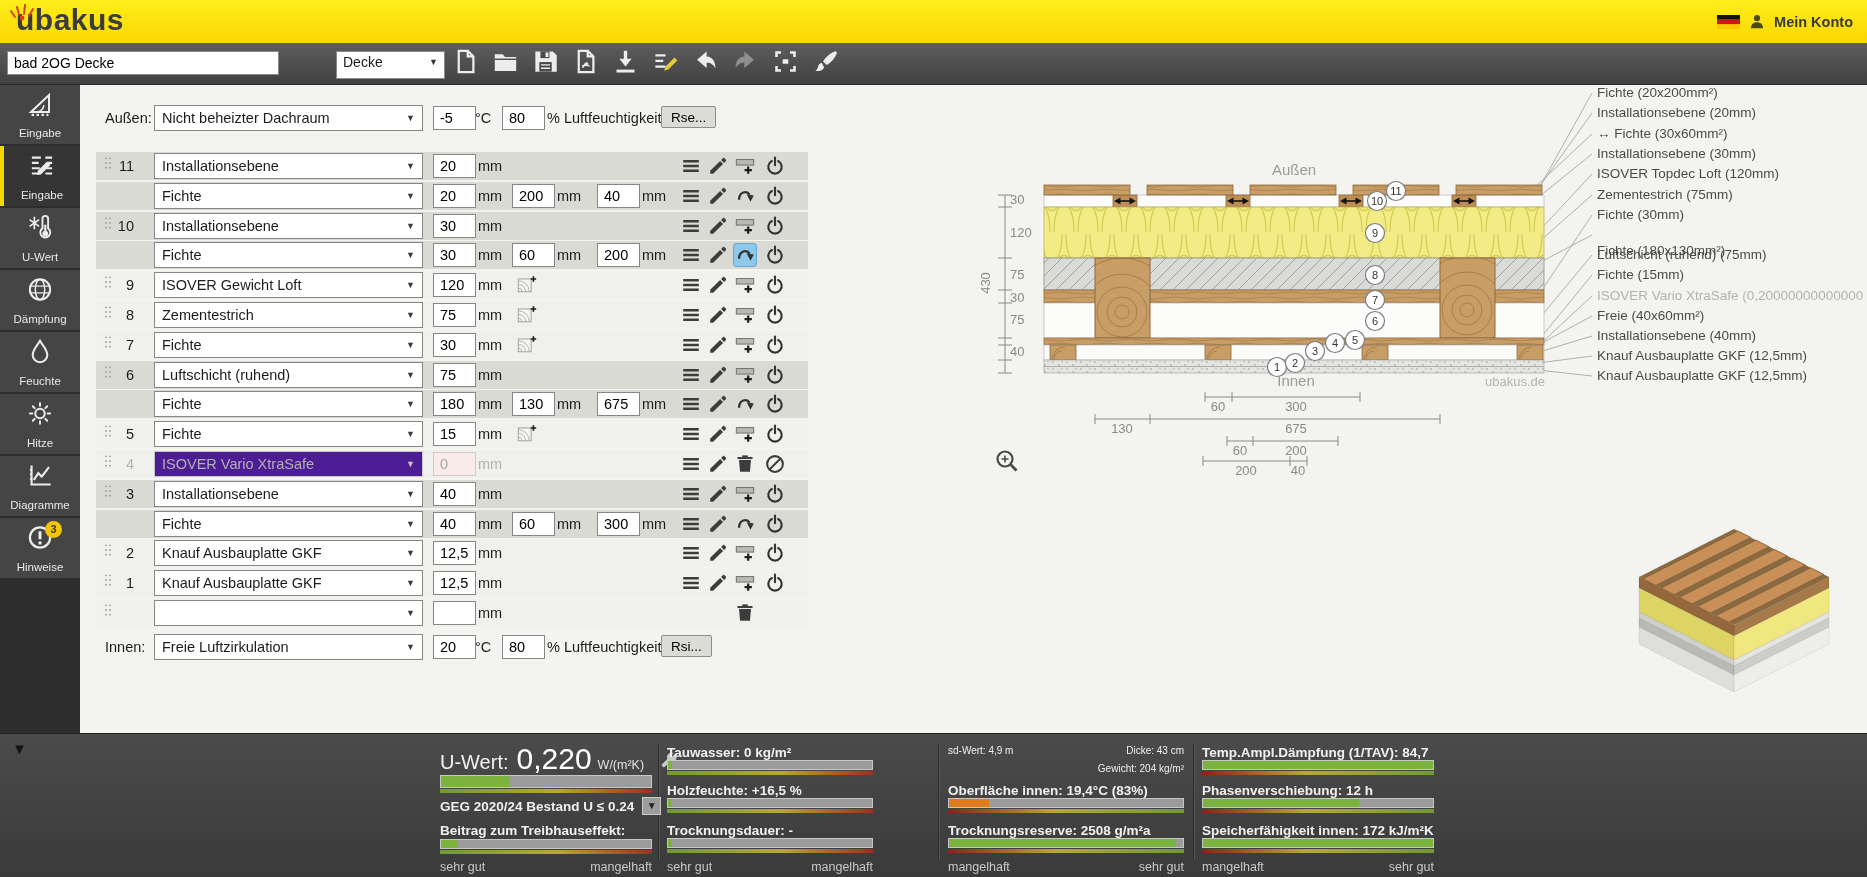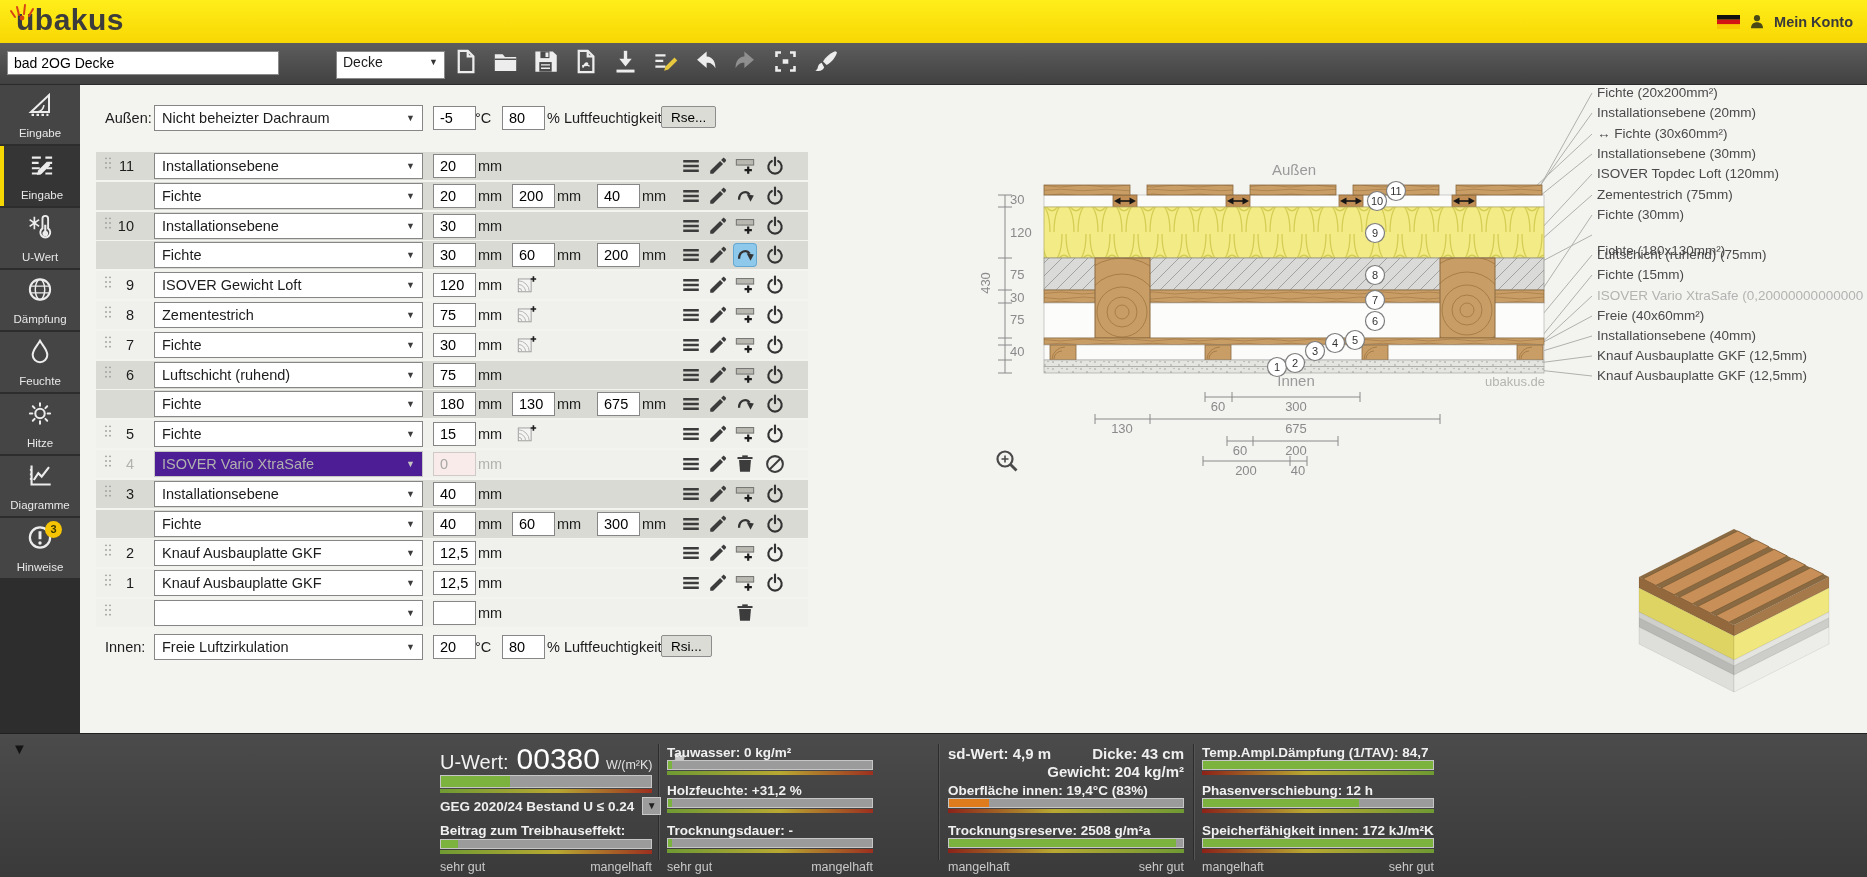--- a/index.html
+++ b/index.html
@@ -77,21 +77,21 @@
   .scl{position:absolute;left:0;right:0;font-size:12.5px;color:#c9c9c9}
   .scl .r{float:right}
   #uhead{position:absolute;top:0;left:0;white-space:nowrap}
   #uhead .t1{font-size:20px;color:#f2f2f2}
   #uhead .t2{font-size:30px;color:#fff;margin-left:8px}
   #uhead .t3{font-size:12.5px;color:#e2e2e2;margin-left:6px}
   #gegrow{position:absolute;top:55px;left:0;font-size:13.5px;font-weight:bold;white-space:nowrap;display:flex;align-items:center}
   #gegbtn{width:17px;height:16px;background:#9c9c9c;border:1px solid #c9c9c9;margin-left:8px;
         text-align:center;line-height:15px;font-size:10px;color:#222;cursor:pointer}
   #collapse{position:absolute;left:12px;top:6px;font-size:15px;color:#141414;cursor:pointer}
-  .c3top{position:absolute;font-size:15px;font-weight:bold;white-space:nowrap}
+  .c3top{position:absolute;font-size:10px;font-weight:normal;white-space:nowrap}
 </style>
 </head>
 <body>
 
 <div id="hdr">
   <div id="logo">
     <svg class="rays" width="26" height="20" viewBox="0 0 26 20">
       <g stroke="#d84315" stroke-width="2" stroke-linecap="round">
         <path d="M6 16 L2 10"></path>
           <path d="M10 14 L8 6"></path>
@@ -1044,21 +1044,21 @@
 </div>
 
 <div id="bbar">
   <span id="collapse">▼</span>
   <div class="bdiv" style="left:658px"></div>
   <div class="bdiv" style="left:938px"></div>
   <div class="bdiv" style="left:1193px"></div>
 
   <div class="bcol" style="left:440px;width:212px">
     <div id="uhead">
-      <span class="t1">U-Wert:</span><span class="t2">00380</span><span class="t3">W/(m²K)</span>
+      <span class="t1">U-Wert:</span><span class="t2">0,220</span><span class="t3">W/(m²K)</span>
       <svg width="20" height="20" viewBox="0 0 24 24" style="vertical-align:-3px;margin-left:10px">
         <path d="M21 6.5a5.5 5.5 0 0 1-7.8 5L7 17.7a2.3 2.3 0 0 1-3.2-3.2L10 8.3a5.5 5.5 0 0 1 7.3-7.1L13.9 4.6l1.4 1.4 3.4-3.4A5.5 5.5 0 0 1 21 6.5z" fill="#c9c9c9"></path>
       </svg>
     </div>
     <div class="gbar" style="top:33px;height:11px">
         <div class="gfill" id="ufill" style="width: 33%;"></div>
       </div>
     <div class="gstrip" style="top:47px"></div>
     <div id="gegrow">
       <span>GEG 2020/24 Bestand U ≤ 0.24</span>
@@ -1073,21 +1073,21 @@
       <span>sehr gut</span><span class="r">mangelhaft</span>
     </div>
   </div>
 
   <div class="bcol" id="bcol2" style="left:667px;width:206px">
       <div class="glabel" style="top:3px">Tauwasser: 0 kg/m²</div>
       <div class="gbar" style="top:18px">
         <div class="gfill" style="width:2%;"></div>
       </div>
       <div class="gstrip" style="top:29px"></div>
-      <div class="glabel" style="top:41px">Holzfeuchte: +31,2 %</div>
+      <div class="glabel" style="top:41px">Holzfeuchte: +16,5 %</div>
       <div class="gbar" style="top:56px">
         <div class="gfill" style="width:2%;"></div>
       </div>
       <div class="gstrip" style="top:67px"></div>
       <div class="glabel" style="top:81px">Trocknungsdauer: -</div>
       <div class="gbar" style="top:96px">
         <div class="gfill" style="width:2%;"></div>
       </div>
       <div class="gstrip" style="top:107px"></div>
       <div class="scl" style="top:118px"><span>sehr gut</span><span class="r">mangelhaft</span></div>

